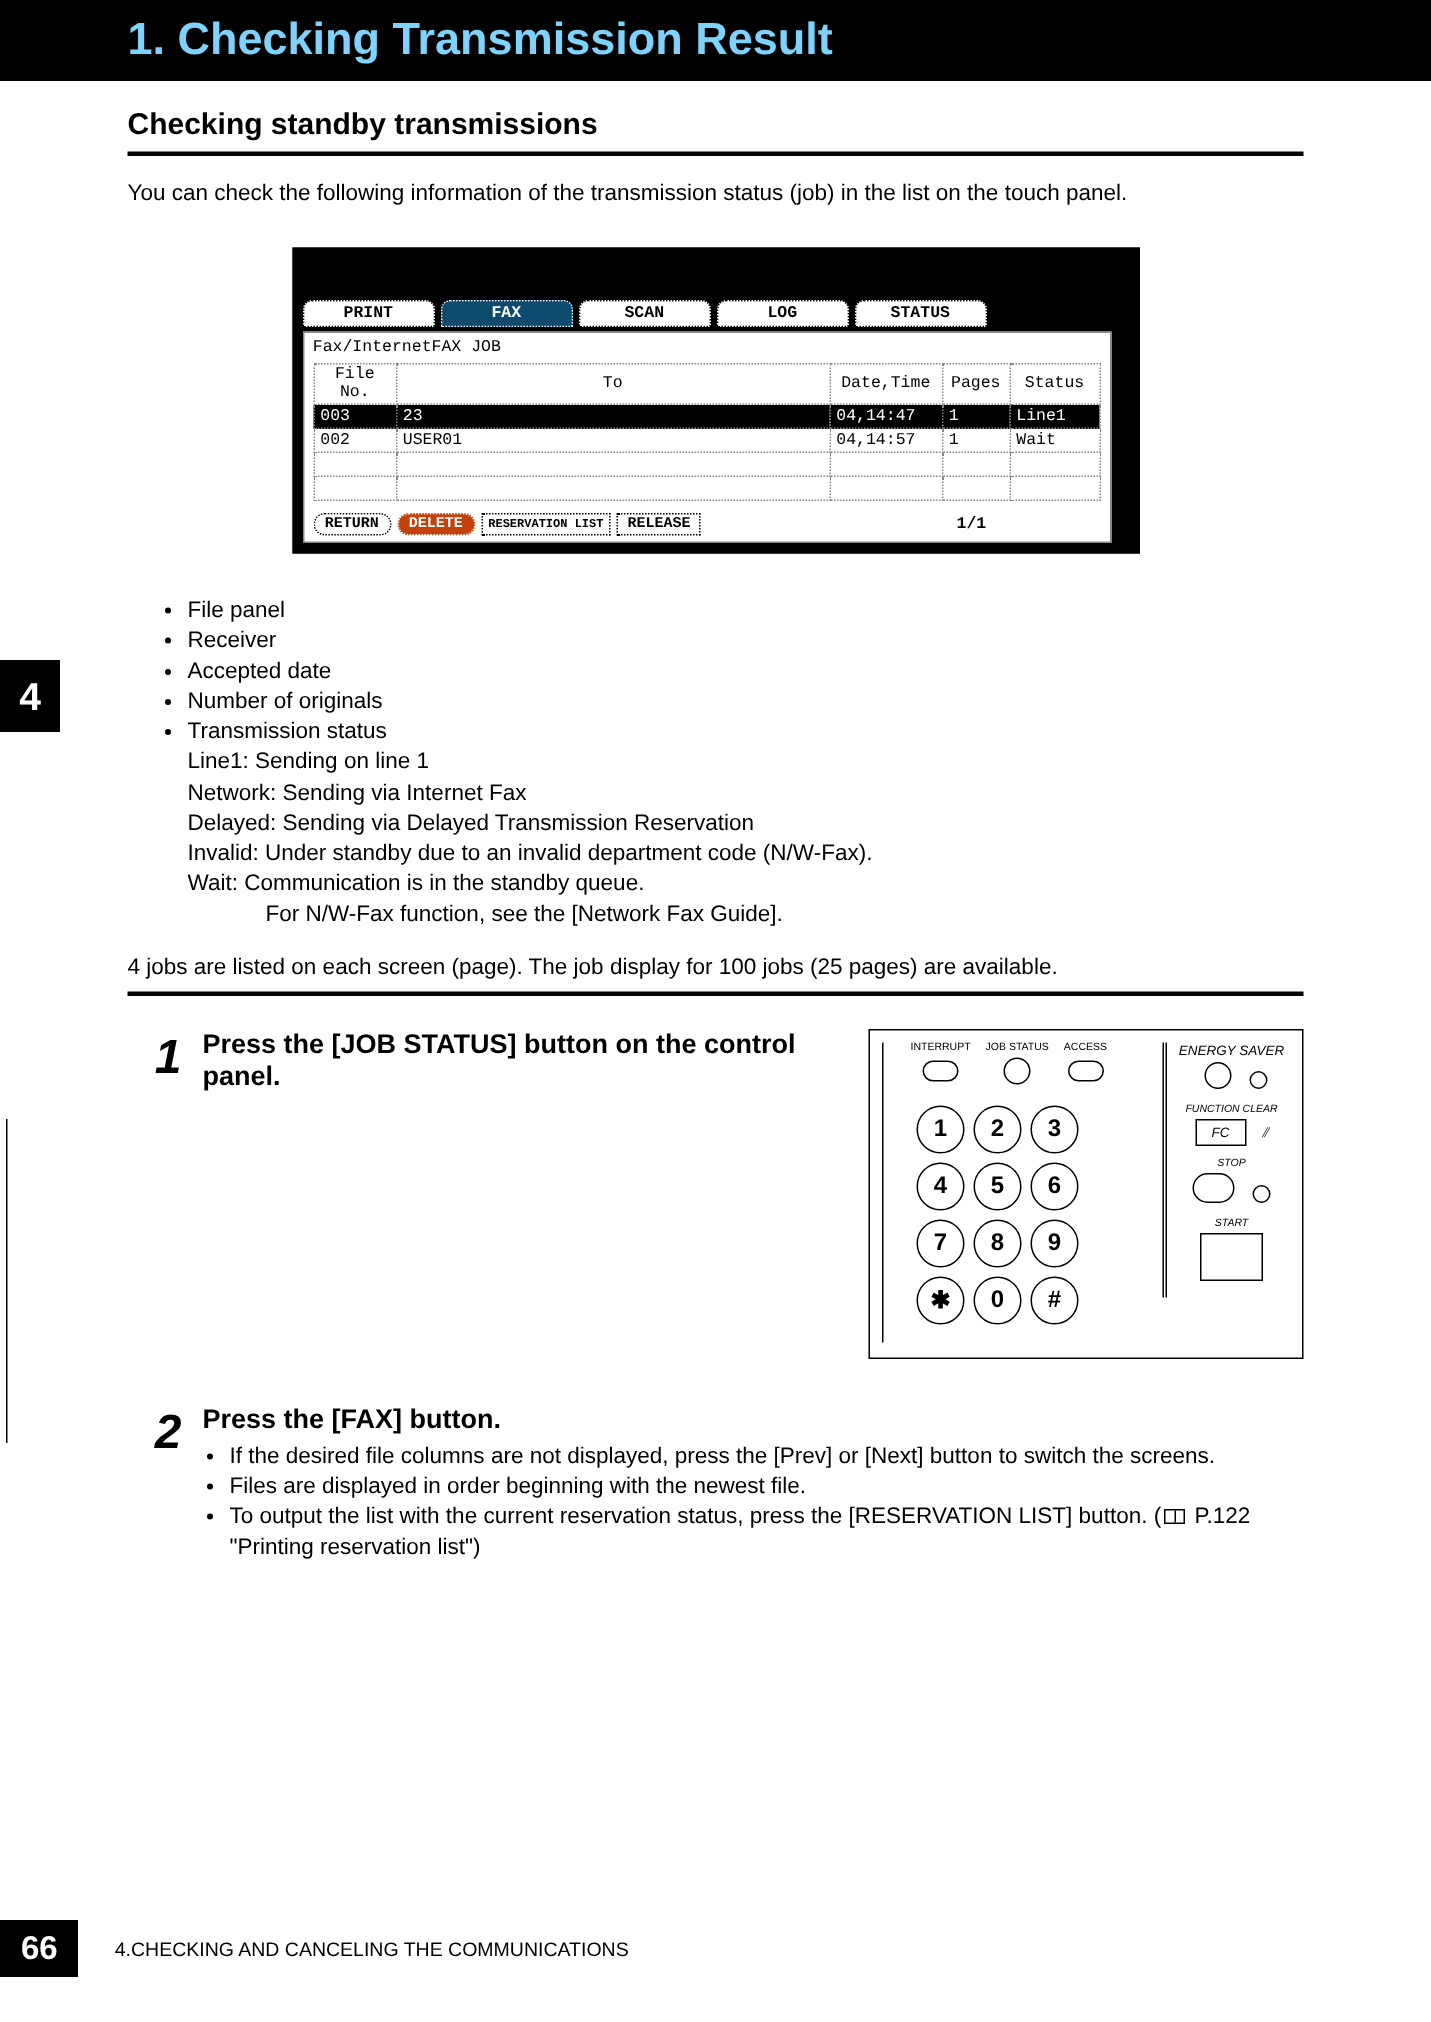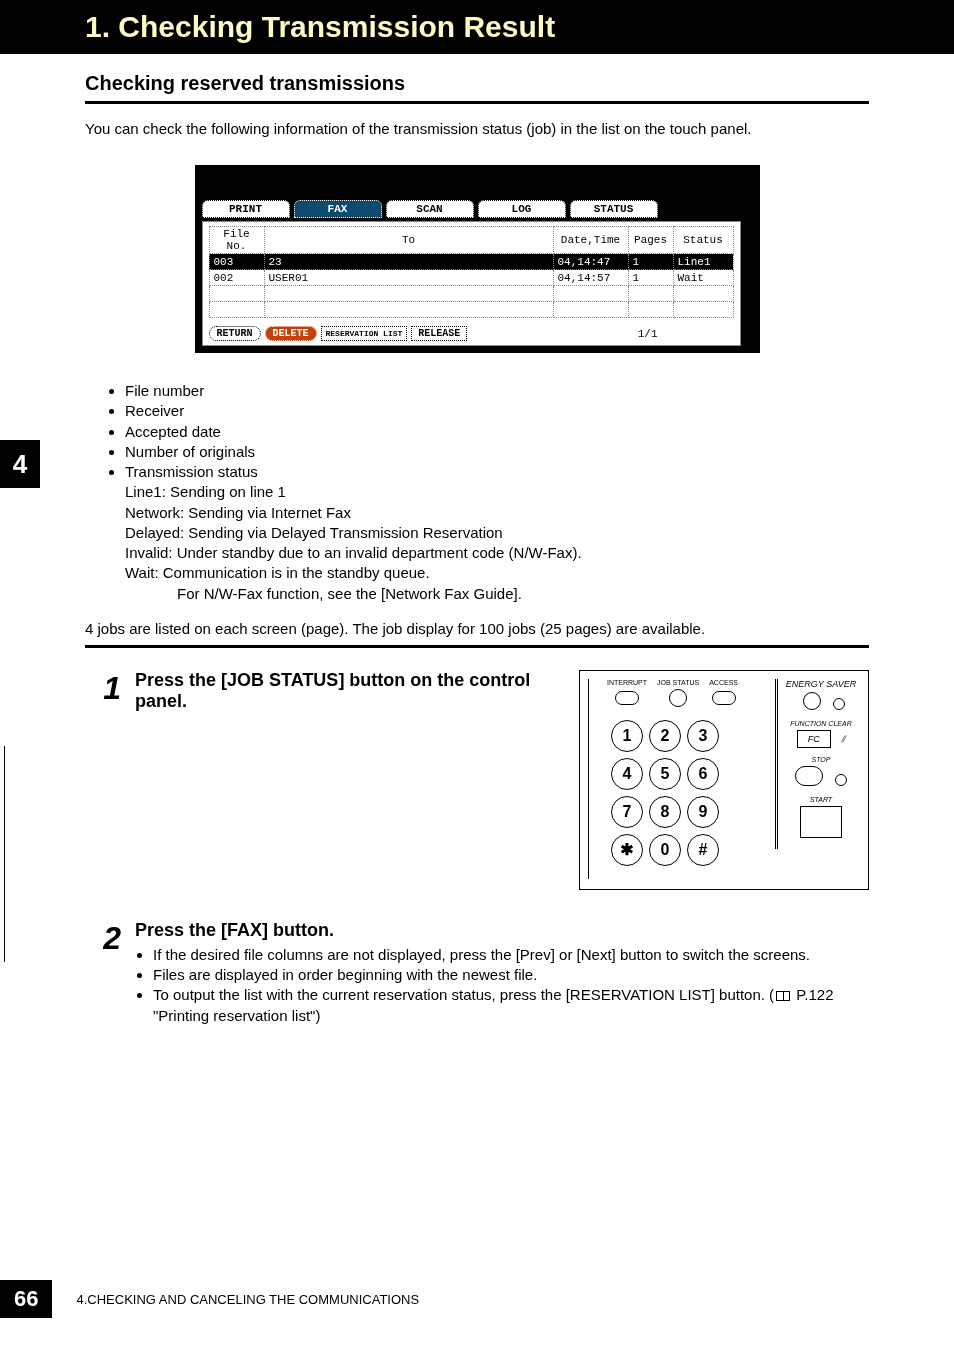--- a/index.html
+++ b/index.html
@@ -6,21 +6,21 @@
     body {
       font-family: Arial, Helvetica, sans-serif;
       width: 954px;
       height: 1348px;
       background: #fff;
       position: relative;
       color: #000;
     }
     .title-bar {
       background: #000;
-      color: #fef9c3;
+      color: #7dd3fc;
       padding: 10px 20px 10px 85px;
       font-size: 30px;
       font-weight: bold;
       margin-bottom: 18px;
     }
     .content {
       padding: 0 85px;
     }
     .subtitle {
       font-size: 20px;
@@ -117,20 +117,21 @@
       background: #c2410c;
       color: #fff;
       border-color: #fff;
     }
     .screen-btn.small { font-size: 8px; min-width: auto; padding: 2px 4px; border-radius: 0; }
     .page-ind {
       margin-left: auto;
       color: #000;
       font-size: 11px;
       padding-right: 76px;
+      font-weight: bold;
     }
     .bullet-list {
       list-style: disc;
       padding-left: 40px;
       font-size: 15px;
       line-height: 1.35;
     }
     .status-defs { padding-left: 40px; font-size: 15px; line-height: 1.35; }
     .status-defs .nwfax { padding-left: 52px; }
     .note-foot { font-size: 15px; margin-top: 16px; margin-bottom: 8px; }
@@ -220,32 +221,33 @@
       position: absolute;
       left: 4px; top: 746px; height: 216px; width: 1px; background: #000;
     }
   </style>
 </head>
 <body>
 
 <div class="title-bar">1. Checking Transmission Result</div>
 
 <div class="content">
-  <div class="subtitle">Checking reserved transmissions</div>
+  <div class="subtitle">Checking standby transmissions</div>
   <div class="intro">You can check the following information of the transmission status (job) in the list on the touch panel.</div>
 
   <div class="screen">
     <div class="tabs">
       <span class="tab">PRINT</span>
       <span class="tab active">FAX</span>
       <span class="tab">SCAN</span>
       <span class="tab">LOG</span>
       <span class="tab">STATUS</span>
     </div>
     <div class="screen-body">
+      <div class="screen-subtitle">Fax/InternetFAX JOB</div>
       <table class="jobtable">
         <tbody>
             <tr>
           <th class="th-file">File No.</th>
           <th>To</th>
           <th class="th-dt">Date,Time</th>
           <th class="th-pages">Pages</th>
           <th class="th-status">Status</th>
         </tr>
         <tr class="row-active">
@@ -282,21 +284,21 @@
         <span class="screen-btn">RETURN</span>
         <span class="screen-btn selected">DELETE</span>
         <span class="screen-btn small">RESERVATION LIST</span>
         <span class="screen-btn" style="border-radius:0">RELEASE</span>
         <span class="page-ind">1/1</span>
       </div>
     </div>
   </div>
 
   <ul class="bullet-list">
-    <li>File number</li>
+    <li>File panel</li>
     <li>Receiver</li>
     <li>Accepted date</li>
     <li>Number of originals</li>
     <li>Transmission status</li>
   </ul>
   <div class="status-defs">
     <div>Line1: Sending on line 1</div>
     <div>Network: Sending via Internet Fax</div>
     <div>Delayed: Sending via Delayed Transmission Reservation</div>
     <div>Invalid: Under standby due to an invalid department code (N/W-Fax).</div>

